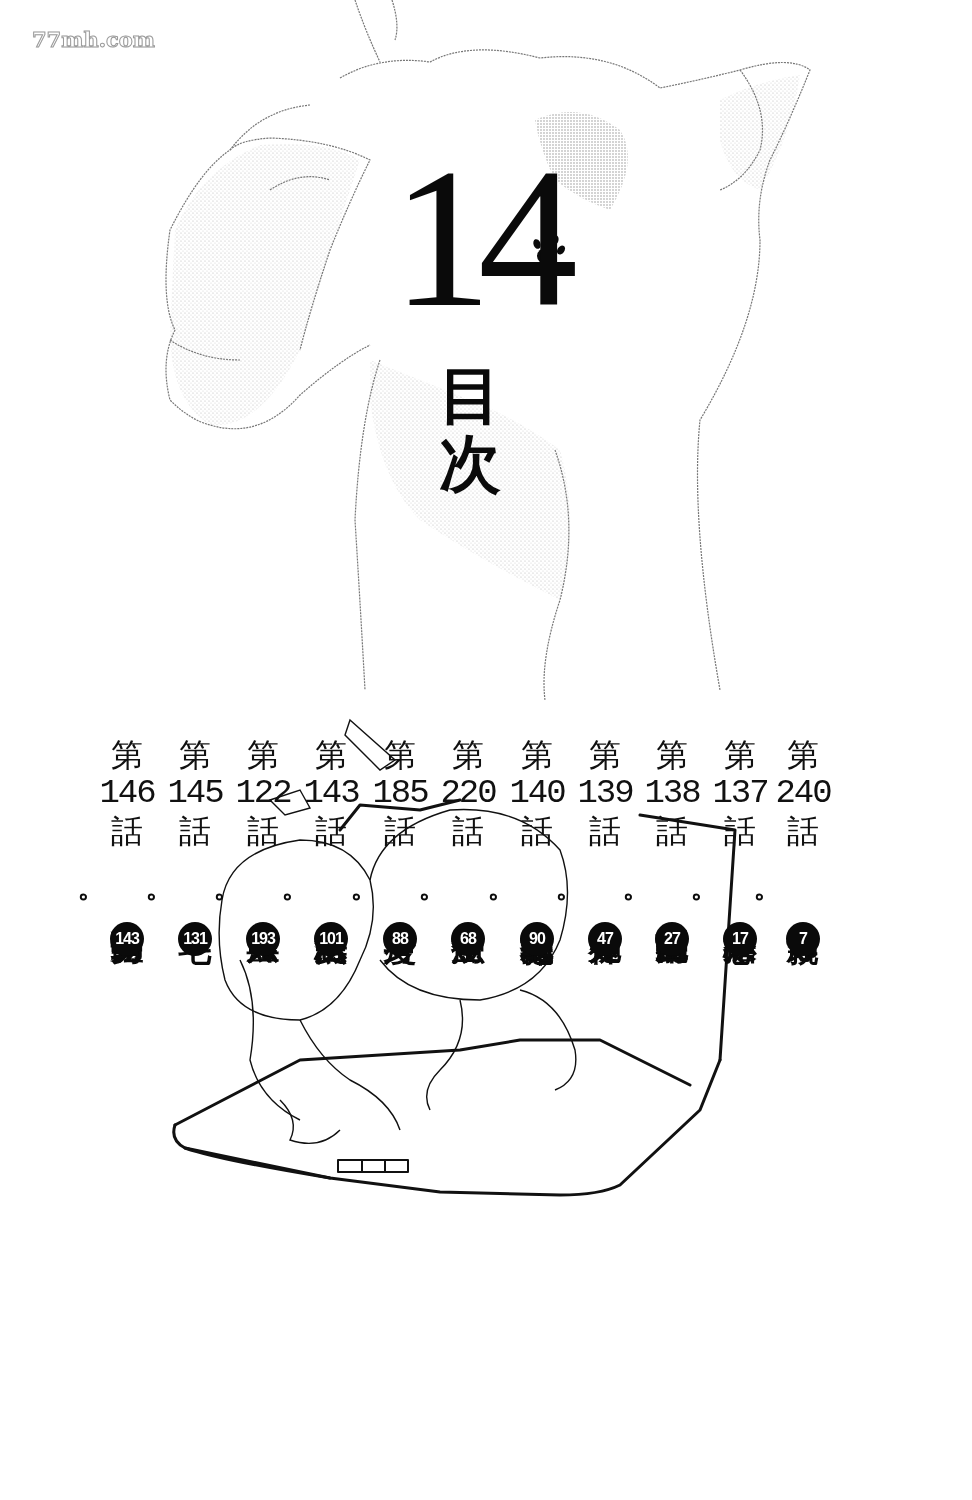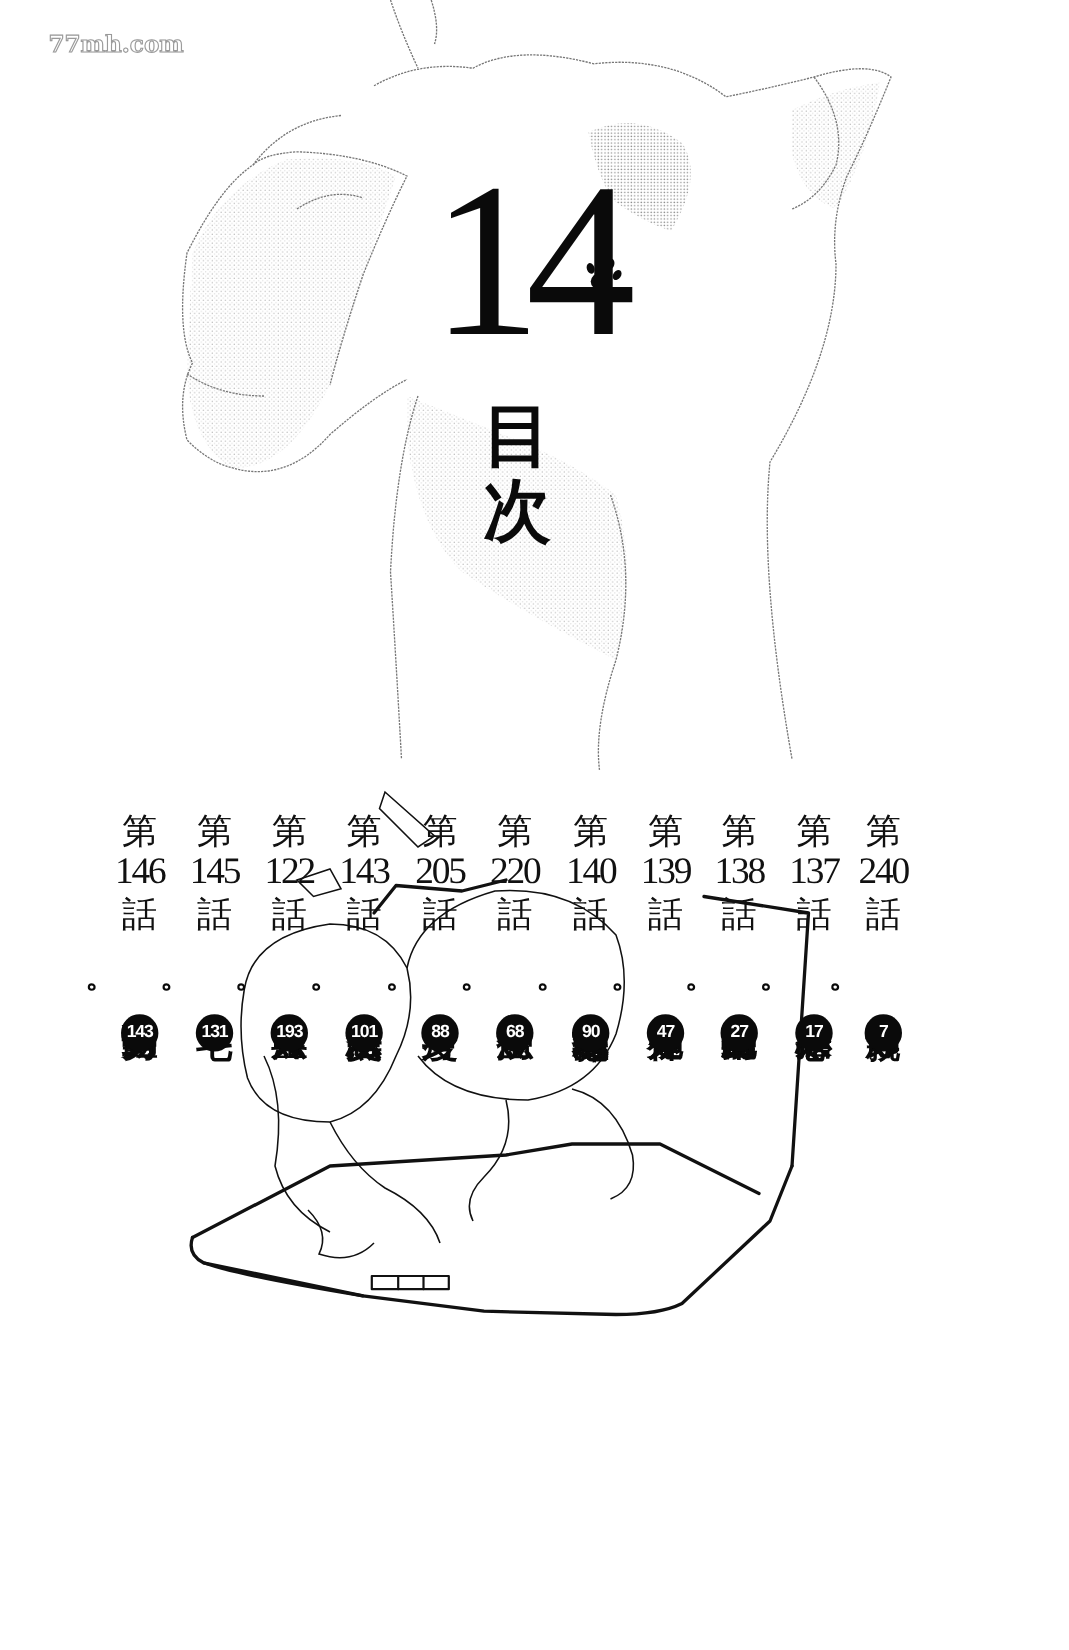--- a/index.html
+++ b/index.html
@@ -1,29 +1,29 @@
 <!DOCTYPE html>
 <html><head>
 <meta charset="utf-8">
 <style>
   html, body { margin: 0; padding: 0; background: #ffffff; }
   body { width: 972px; height: 1500px; position: relative; overflow: hidden;
          font-family: "DejaVu Sans", sans-serif; color: #111; }
   .watermark { position: absolute; left: 32px; top: 27px; font-family: "DejaVu Serif", serif;
                font-size: 21px; font-weight: bold; color: #fff; letter-spacing: 0px;
-               -webkit-text-stroke: 1px #9a9a9a; text-shadow: 0 0 1px #bbb; margin-left: 12px; }
+               -webkit-text-stroke: 1px #9a9a9a; text-shadow: 0 0 1px #bbb; }
   .art { position: absolute; left: 0; top: 0; width: 972px; height: 1500px; }
   .volume-num { position: absolute; left: 392px; top: 148px; font-family: "Liberation Serif", "DejaVu Serif", serif;
                 font-size: 200px; line-height: 180px; color: #0a0a0a; letter-spacing: -14px; }
   .toc-title { position: absolute; left: 430px; top: 362px; width: 80px; text-align: center;
                font-size: 62px; font-weight: bold; line-height: 68px; color: #0a0a0a; }
   .toc-title span { display: block; }
   .chapter-col { position: absolute; top: 736px; width: 68px; text-align: center; }
   .ch-prefix, .ch-suffix { display: block; font-size: 32px; line-height: 38px; color: #111; font-weight: normal; }
-  .ch-num { display: block; font-family: Liberation Serif, serif; font-size: 34px; line-height: 38px;
+  .ch-num { display: block; font-family: Liberation Mono, monospace; font-size: 34px; line-height: 38px;
             letter-spacing: -2px; color: #111; }
   .ch-title { display: block; margin-top: 40px; font-size: 33px; font-weight: bold; line-height: 39px;
               color: #0a0a0a; writing-mode: vertical-rl; margin-left: auto; margin-right: auto; width: 40px; }
   .ch-title .dot { display: block; font-size: 28px; line-height: 34px; }
   .ch-page { display: inline-flex; align-items: center; justify-content: center; width: 34px; height: 34px;
              border-radius: 50%; background: #0a0a0a; color: #fff; font-family: "Liberation Sans", sans-serif;
              font-size: 16px; font-weight: bold; letter-spacing: -1px; margin-top: 4px; }
 </style>
 </head>
 <body>
@@ -98,18 +98,18 @@
   <span>次</span>
 </div>
 
 <div id="toc">
     <div class="chapter-col" style="left: 769px;"><span class="ch-prefix">第</span><span class="ch-num">240</span><span class="ch-suffix">話</span><span class="ch-title"><span>母親節</span><span class="dot">。</span></span><span class="ch-page">7</span></div>
     <div class="chapter-col" style="left: 706px;"><span class="ch-prefix">第</span><span class="ch-num">137</span><span class="ch-suffix">話</span><span class="ch-title"><span>令人擔心</span><span class="dot">。</span></span><span class="ch-page">17</span></div>
     <div class="chapter-col" style="left: 638px;"><span class="ch-prefix">第</span><span class="ch-num">138</span><span class="ch-suffix">話</span><span class="ch-title"><span>羅曼蒂克的前世</span><span class="dot">。</span></span><span class="ch-page">27</span></div>
     <div class="chapter-col" style="left: 571px;"><span class="ch-prefix">第</span><span class="ch-num">139</span><span class="ch-suffix">話</span><span class="ch-title"><span>疑神疑鬼</span><span class="dot">。</span></span><span class="ch-page">47</span></div>
     <div class="chapter-col" style="left: 503px;"><span class="ch-prefix">第</span><span class="ch-num">140</span><span class="ch-suffix">話</span><span class="ch-title"><span>雜技般的增毛</span><span class="dot">。</span></span><span class="ch-page">90</span></div>
     <div class="chapter-col" style="left: 434px;"><span class="ch-prefix">第</span><span class="ch-num">220</span><span class="ch-suffix">話</span><span class="ch-title"><span>撈金魚</span><span class="dot">。</span></span><span class="ch-page">68</span></div>
-    <div class="chapter-col" style="left: 366px;"><span class="ch-prefix">第</span><span class="ch-num">205</span><span class="ch-suffix">話</span><span class="ch-title"><span>瘦身</span><span class="dot">。</span></span><span class="ch-page">88</span></div>
+    <div class="chapter-col" style="left: 366px;"><span class="ch-prefix">第</span><span class="ch-num">185</span><span class="ch-suffix">話</span><span class="ch-title"><span>瘦身</span><span class="dot">。</span></span><span class="ch-page">88</span></div>
     <div class="chapter-col" style="left: 297px;"><span class="ch-prefix">第</span><span class="ch-num">143</span><span class="ch-suffix">話</span><span class="ch-title"><span>無法忍受</span><span class="dot">。</span></span><span class="ch-page">101</span></div>
     <div class="chapter-col" style="left: 229px;"><span class="ch-prefix">第</span><span class="ch-num">122</span><span class="ch-suffix">話</span><span class="ch-title"><span>靈異照片</span><span class="dot">。</span></span><span class="ch-page">193</span></div>
     <div class="chapter-col" style="left: 161px;"><span class="ch-prefix">第</span><span class="ch-num">145</span><span class="ch-suffix">話</span><span class="ch-title"><span>毛</span><span class="dot">。</span></span><span class="ch-page">131</span></div>
     <div class="chapter-col" style="left: 93px;"><span class="ch-prefix">第</span><span class="ch-num">146</span><span class="ch-suffix">話</span><span class="ch-title"><span>體力勞動</span><span class="dot">。</span></span><span class="ch-page">143</span></div>
   </div>
 
 </body></html>

